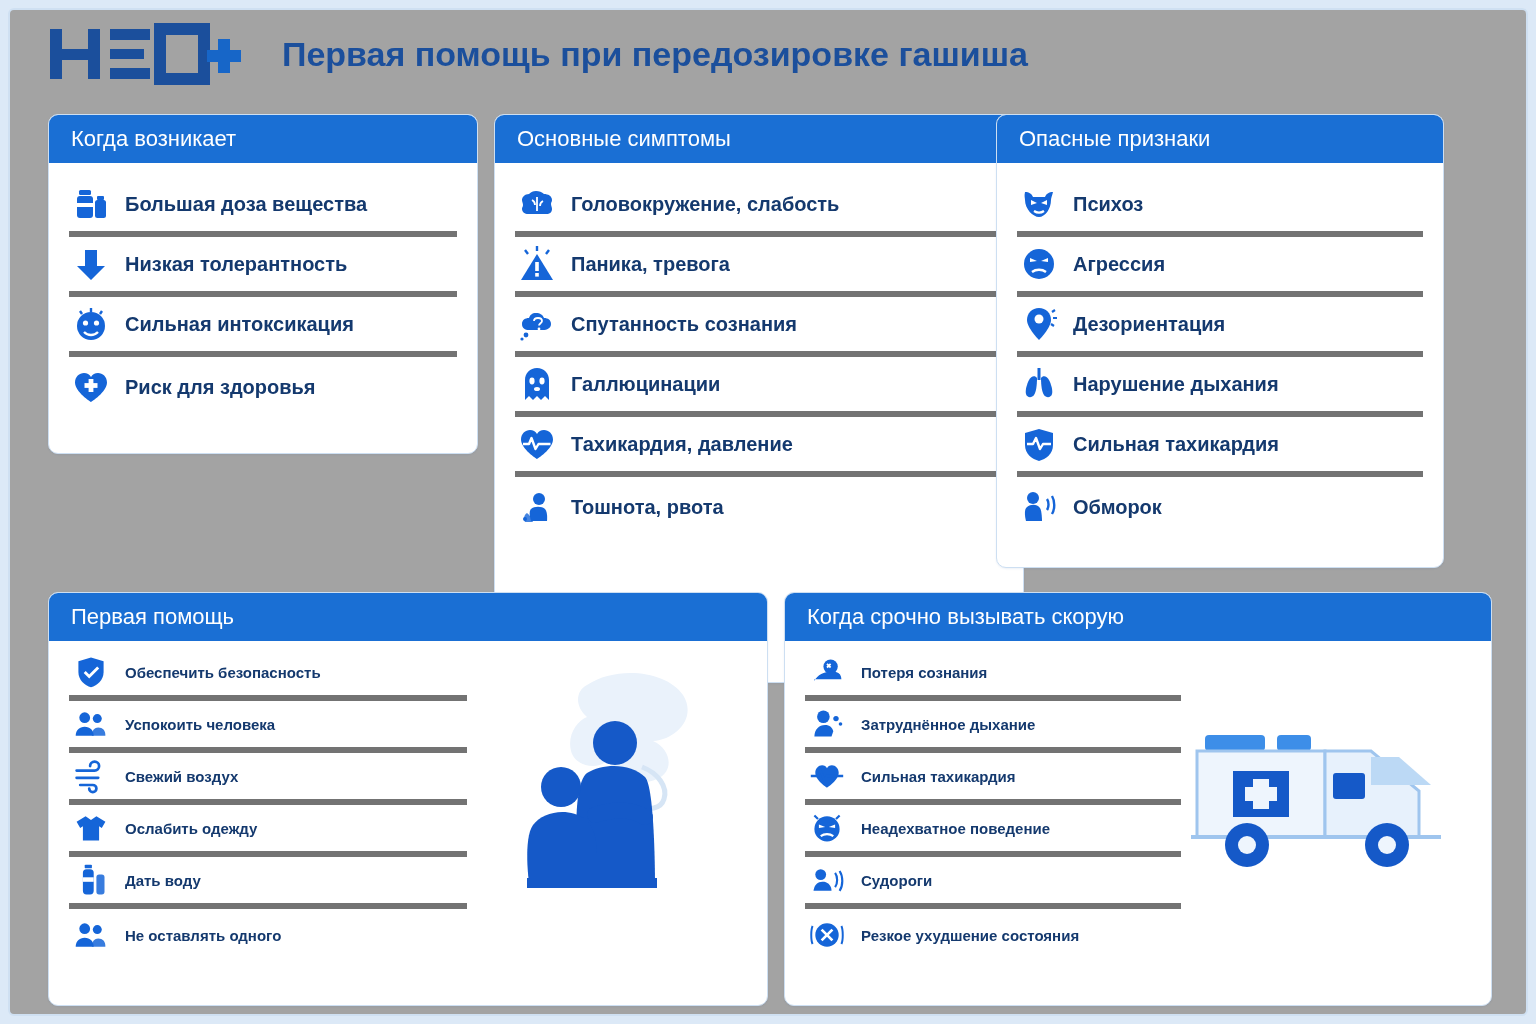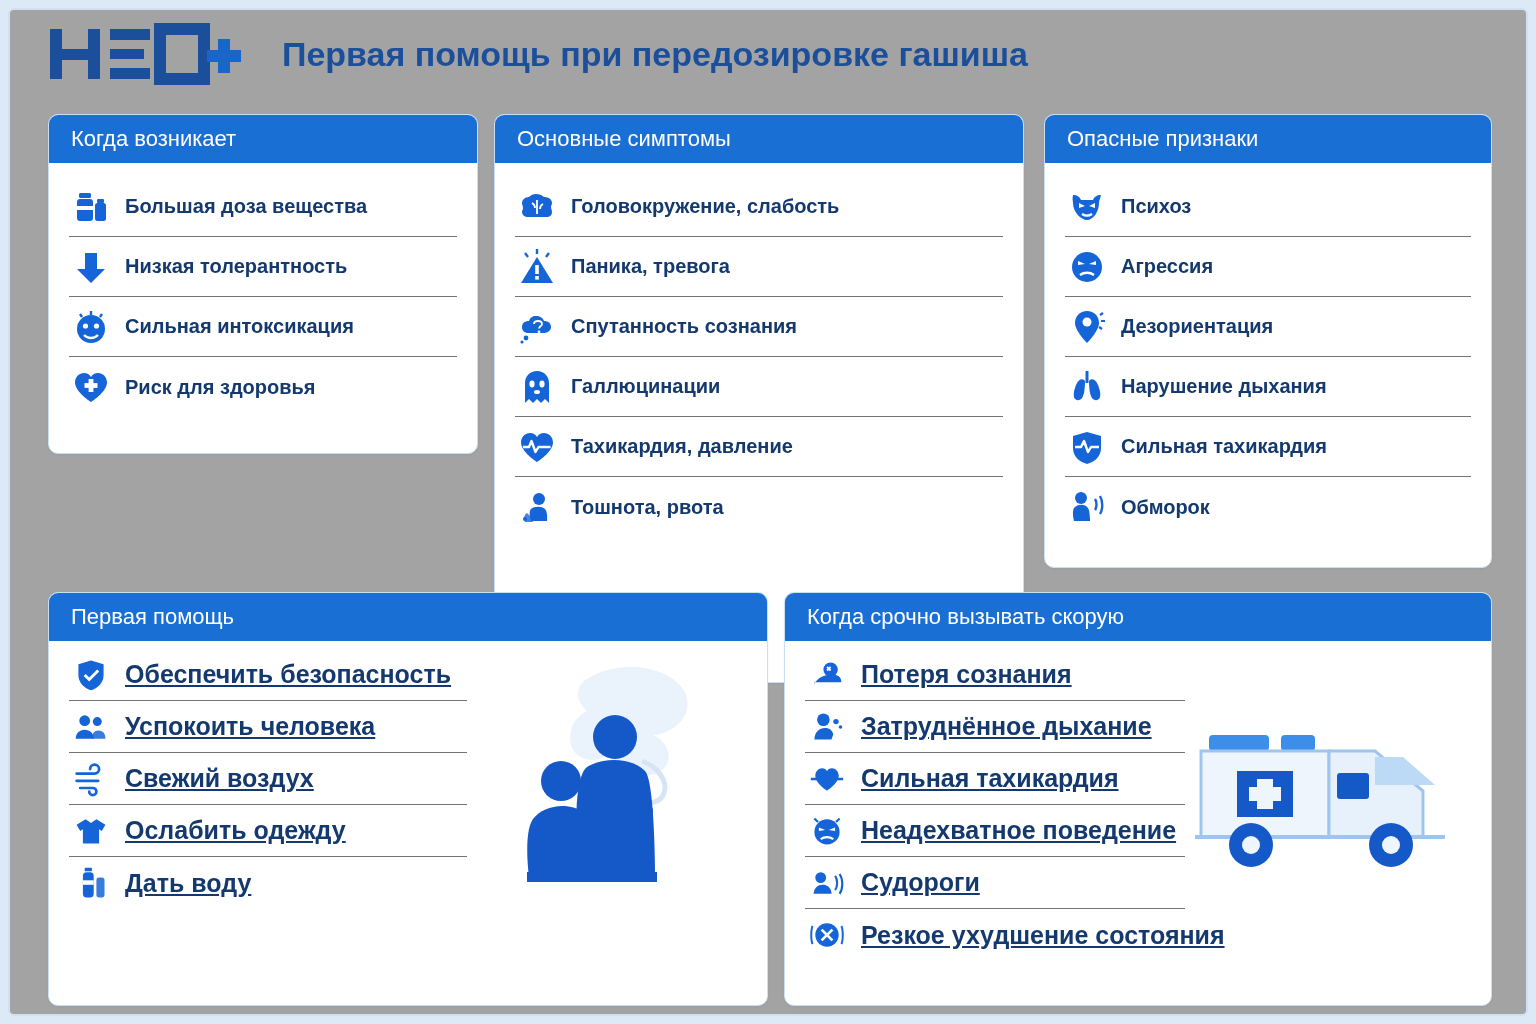--- a/index.html
+++ b/index.html
@@ -68,21 +68,21 @@
     font-weight: normal;
   }
   .card-body {
     padding: 14px 20px 12px 20px;
   }
 
   .row {
     display: flex;
     align-items: center;
     gap: 12px;
-    border-bottom: 1px solid #737373;
+    border-bottom: 6px solid #737373;
     min-height: 60px;
   }
   .row:last-child { border-bottom: none; }
   .row-label {
     font-size: 20px;
     font-weight: bold;
     color: #14396e;
     white-space: nowrap;
   }
   .ico {
@@ -91,39 +91,39 @@
     display: flex;
     align-items: center;
     justify-content: center;
     color: #1565d8;
   }
   .ico svg { display: block; }
 
   
   #card-when    { left: 38px;  top: 104px; width: 430px; height: 340px; }
   #card-symp    { left: 484px; top: 104px; width: 530px; height: 569px; }
-  #card-danger  { left: 1034px;top: 104px; width: 448px; height: 454px; }
+  #card-danger  { left: 986px;top: 104px; width: 448px; height: 454px; }
   #card-first   { left: 38px;  top: 582px; width: 720px; height: 414px; }
   #card-emerg   { left: 774px; top: 582px; width: 708px; height: 414px; }
 
   #card-first .card-body,
   #card-emerg .card-body { padding-top: 8px; }
   #card-first .row, #card-emerg .row { min-height: 52px; }
 
   .cols { display: flex; }
   .col-list { width: 420px; }
   #card-emerg .col-list { width: 380px; }
   .col-art {
     flex: 1;
     display: flex;
     align-items: center;
     justify-content: center;
   }
 
-  .rowsmall .row-label { font-size: 25px; text-decoration: underline; }
+  .rowsmall .row-label { font-size: 15px; }
 </style>
 </head>
 <body>
 
 <div class="poster">
 
   <div class="header">
     <div class="logo">
       <svg width="200" height="62" viewBox="0 0 200 62">
         <g fill="#1b4f9c">
@@ -384,20 +384,31 @@
           <span class="ico">
             <svg width="36" height="36" viewBox="0 0 40 40">
                 <rect x="13" y="3" width="8" height="4" rx="1" fill="#1565d8"></rect>
                 <rect x="11" y="8" width="12" height="28" rx="4" fill="#1565d8"></rect>
                 <rect x="11" y="17" width="12" height="5" fill="#fff"></rect>
                 <rect x="26" y="14" width="9" height="22" rx="3" fill="#1565d8" opacity=".85"></rect>
               </svg>
           </span>
           <span class="row-label">Дать воду</span>
         </div>
+        <div class="row">
+          <span class="ico">
+            <svg width="36" height="36" viewBox="0 0 40 40">
+                <circle cx="13" cy="13" r="6" fill="#1565d8"></circle>
+                <circle cx="27" cy="14" r="5" fill="#1565d8"></circle>
+                <path d="M3 33c0-6 4-10 10-10s10 4 10 10z" fill="#1565d8"></path>
+                <path d="M21 33c0-6 3-9 7-9 5 0 8 3 8 9z" fill="#1565d8" opacity=".85"></path>
+              </svg>
+          </span>
+          <span class="row-label">Не оставлять одного</span>
+        </div>
       </div>
       <div class="col-art">
         <svg width="280" height="300" viewBox="0 0 280 300">
           <path d="M120 30c30-20 80-14 96 10 14 22-6 44-30 46 18 8 22 30 4 38-20 9-46-2-48-20-10 12-34 8-38-8-4-16 6-30 16-34-12-10-12-26 0-32z" fill="#eaf2fb"></path>
           <path d="M175 112c16 6 26 20 22 32-3 10-16 12-24 6" stroke="#d6e5f5" stroke-width="5" fill="none"></path>
           <circle cx="148" cy="88" r="22" fill="#1559c8"></circle>
           <path d="M120 118c16-10 44-10 58 4 10 10 10 106 10 106h-76s-10-96 8-110z" fill="#1559c8"></path>
           <circle cx="94" cy="132" r="20" fill="#1559c8"></circle>
           <path d="M66 170c10-14 36-18 52-6 8 6 12 20 12 34v30H62s-6-44 4-58z" fill="#1559c8"></path>
           <path d="M128 160c18-6 36-6 50 2" stroke="#1559c8" stroke-width="16" fill="none" stroke-linecap="round"></path>

